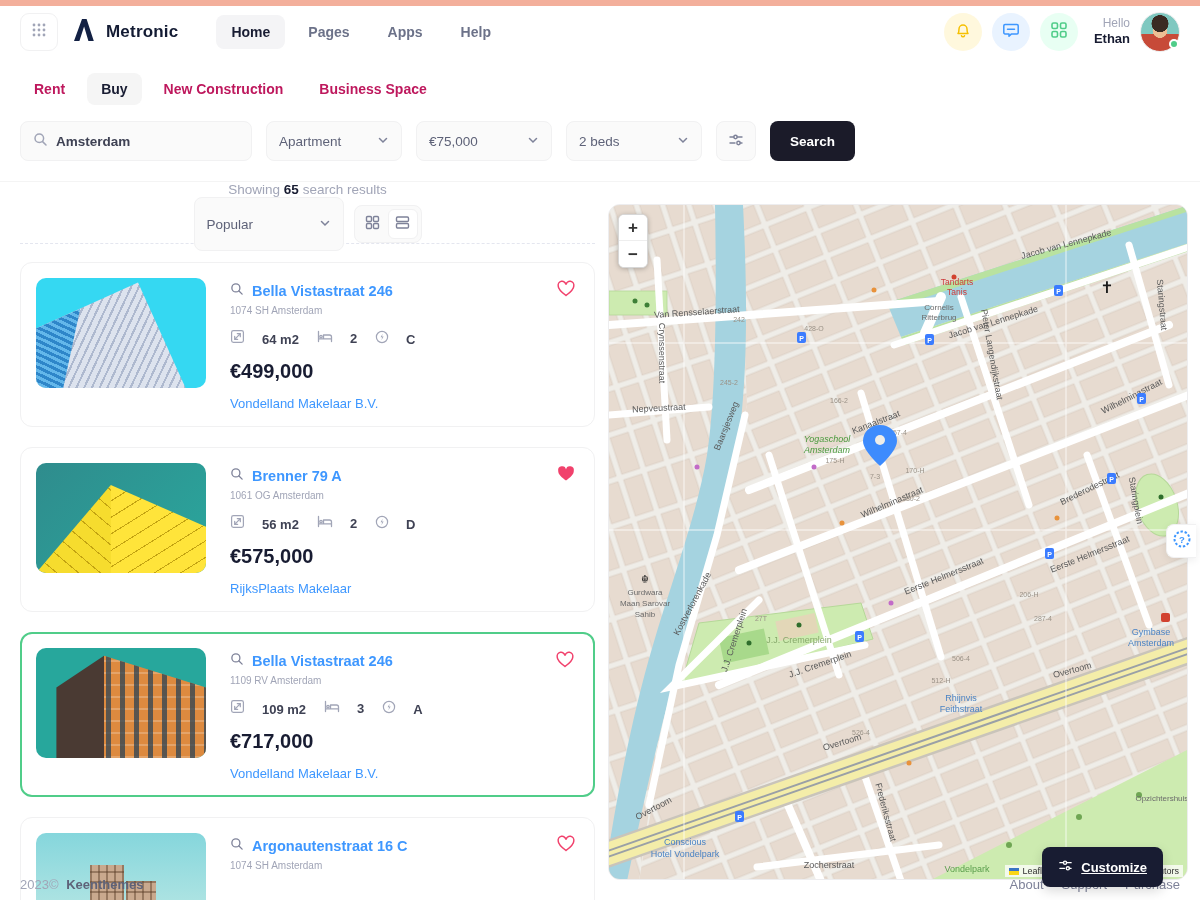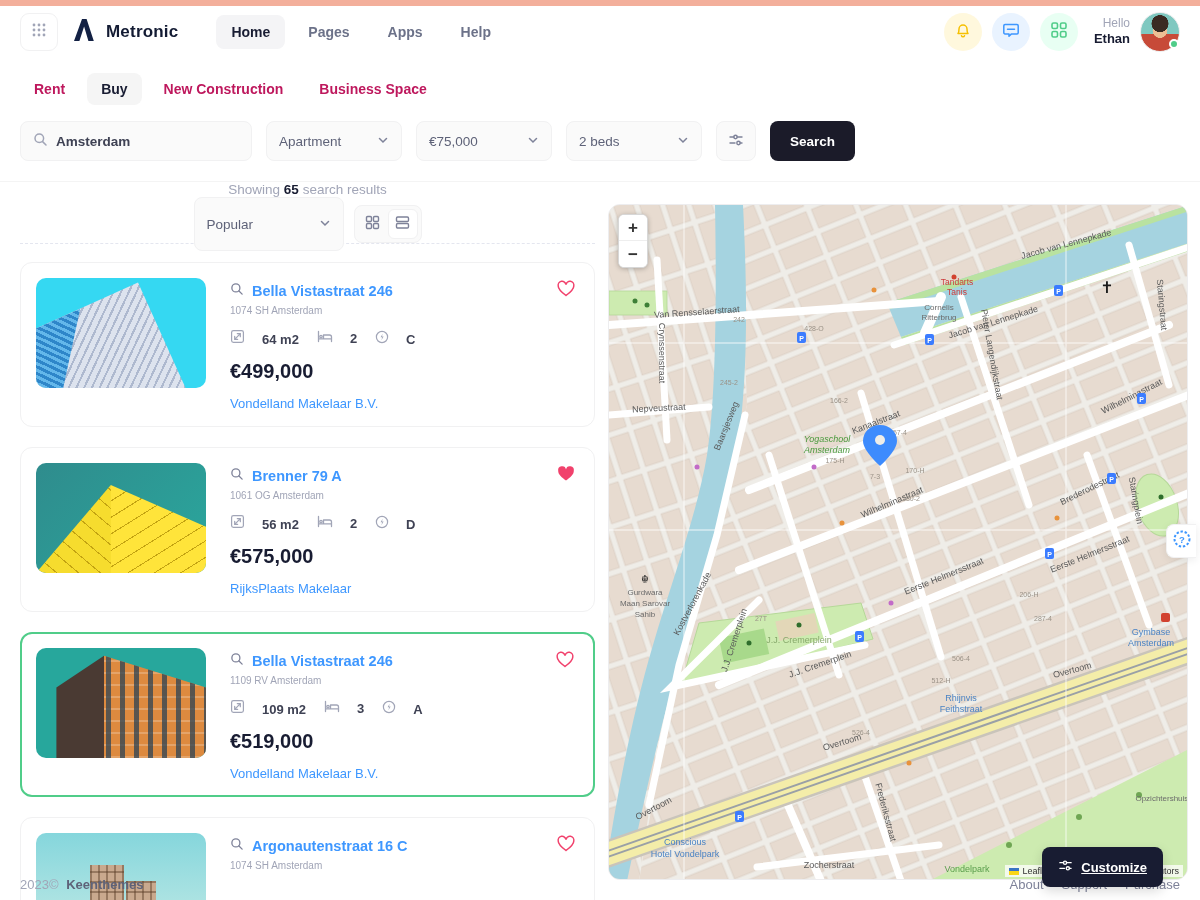--- a/index.html
+++ b/index.html
@@ -394,21 +394,21 @@
                   <span>3</span>
                 </span>
               <span class="spec">
                   <span><svg width="14" height="14" viewBox="0 0 14 14" fill="none" stroke="#A1A5B7" stroke-width="1.2">
                       <circle cx="7" cy="7" r="5.6"></circle>
                       <path d="M7.6 3.8 L5.6 7.3 H7.2 L6.4 10.2 L8.6 6.6 H7 Z" fill="#A1A5B7" stroke="none"></path>
                     </svg></span>
                   <span>A</span>
                 </span>
             </div>
-            <div class="cprice">€519,000</div>
+            <div class="cprice">€717,000</div>
             <div class="cagency">Vondelland Makelaar B.V.</div>
           </div>
           <button class="heart"><span><svg width="20" height="19" viewBox="0 0 20 19" fill="none" stroke="#F1416C" stroke-width="1.5">
                   <path d="M10 16.5 C6 13.5 2.2 10.6 2.2 6.9 A3.9 3.9 0 0 1 10 5.6 A3.9 3.9 0 0 1 17.8 6.9 C17.8 10.6 14 13.5 10 16.5 Z"></path>
                 </svg></span></button>
         </div>
 
         <div class="card">
           <div class="cimg img-sky4">
             <div class="t" style="left:54px;width:34px;height:78px;"></div>

